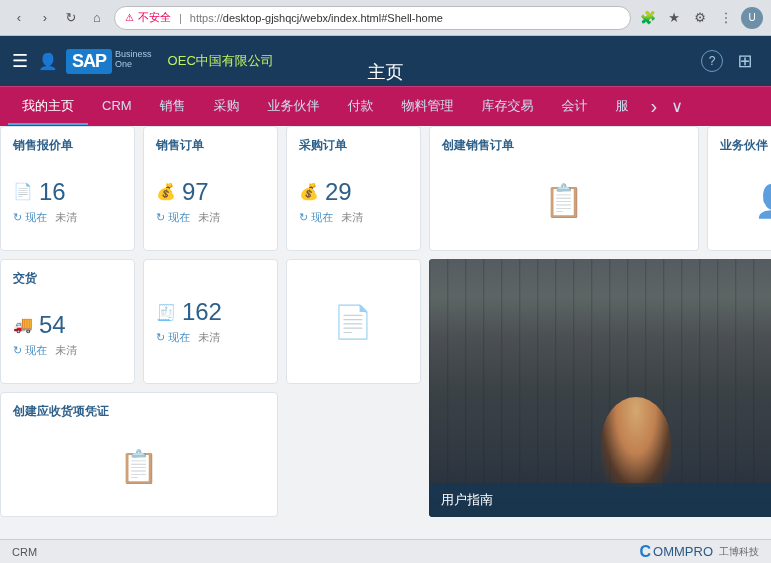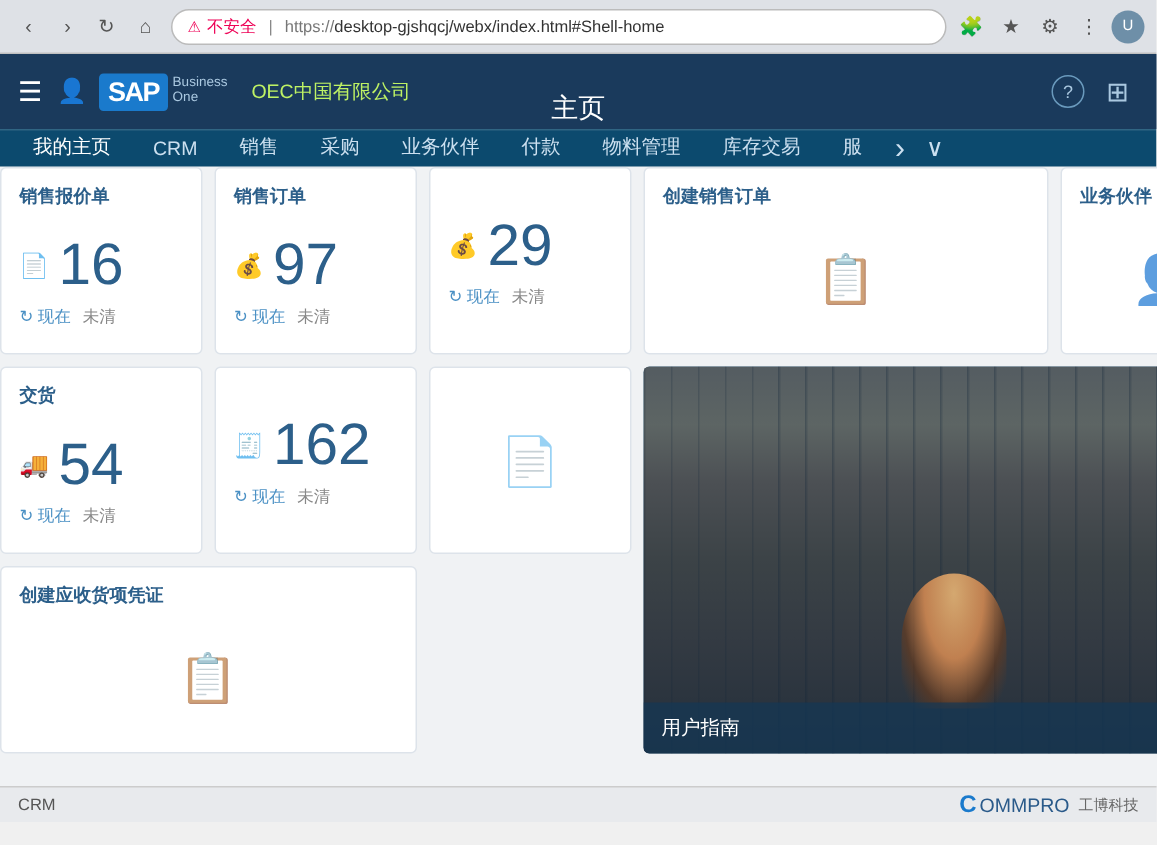--- a/index.html
+++ b/index.html
@@ -21,37 +21,37 @@
     .sap-user-btn { color: white; font-size: 16px; cursor: pointer; margin-right: 8px; }
     .sap-logo { display: flex; align-items: flex-start; margin-right: 16px; }
     .sap-logo-text { background: #1a7acc; color: white; font-weight: bold; font-size: 18px; padding: 2px 6px; border-radius: 3px; letter-spacing: -1px; }
     .sap-business-one { color: #aac8e0; font-size: 9px; margin-left: 3px; line-height: 1.2; }
     .sap-company { color: #bef264; font-size: 13px; margin-right: auto; }
     .sap-page-title { color: white; font-size: 18px; position: absolute; left: 50%; transform: translateX(-50%); margin-top: 22px; }
     .sap-header-actions { display: flex; gap: 8px; align-items: center; }
     .sap-header-icon { color: #aac8e0; font-size: 16px; cursor: pointer; width: 28px; height: 28px; display: flex; align-items: center; justify-content: center; border-radius: 4px; }
 
     
-    .nav-tabs { background: #0c4a6e; border-top: 1px solid rgba(255,255,255,0.15); display: flex; align-items: center; padding: 0 8px; height: 25px; }
+    .nav-tabs { background: #be185d; border-top: 1px solid rgba(255,255,255,0.15); display: flex; align-items: center; padding: 0 8px; height: 40px; }
     .nav-tab { color: #cce0f0; font-size: 13px; padding: 8px 14px; cursor: pointer; border-bottom: 2px solid transparent; white-space: nowrap; }
     .nav-tab.active { color: white; border-bottom: 2px solid #4da6e0; }
     .nav-more { color: #cce0f0; font-size: 16px; cursor: pointer; padding: 4px 6px; margin-left: auto; }
 
     
     .main-content { background: #f0f2f4; padding: 0; height: calc(563px - 36px - 50px - 40px - 24px); overflow-y: auto; }
 
     
     .widget-grid { display: grid; grid-template-columns: 135px 135px 135px 270px 135px; grid-template-rows: auto auto auto; gap: 8px; }
 
     .widget { background: white; border-radius: 4px; padding: 10px 12px; border: 1px solid #dde3ea; min-height: 125px; display: flex; flex-direction: column; }
     .widget-title { font-size: 12px; color: #2c5f8a; font-weight: 600; margin-bottom: 8px; }
     .widget-body { flex: 1; display: flex; flex-direction: column; justify-content: center; }
     .widget-count-row { display: flex; align-items: center; gap: 6px; margin-bottom: 4px; }
     .widget-icon { color: #4a90c4; font-size: 18px; }
-    .widget-count { font-size: 39px; font-weight: 300; color: #2c5f8a; }
+    .widget-count { font-size: 24px; font-weight: 300; color: #2c5f8a; }
     .widget-status-row { display: flex; align-items: center; gap: 8px; font-size: 11px; }
     .widget-current { color: #4a90c4; cursor: pointer; display: flex; align-items: center; gap: 3px; }
     .widget-pending { color: #888; }
 
     
     .bottom-bar { background: #e8eaed; height: 24px; display: flex; align-items: center; padding: 0 12px; font-size: 11px; color: #555; border-top: 1px solid #ccc; }
     .bottom-logo { margin-left: auto; display: flex; align-items: center; gap: 2px; }
     .bottom-logo-c { color: #1a7acc; font-size: 16px; font-weight: bold; }
     .bottom-logo-rest { color: #2a5a8a; font-size: 13px; }
   </style>
@@ -102,20 +102,21 @@
 
 <div class="nav-tabs">
   <div class="nav-tab active">我的主页</div>
   <div class="nav-tab">CRM</div>
   <div class="nav-tab">销售</div>
   <div class="nav-tab">采购</div>
   <div class="nav-tab">业务伙伴</div>
   <div class="nav-tab">付款</div>
   <div class="nav-tab">物料管理</div>
   <div class="nav-tab">库存交易</div>
+  <div class="nav-tab">会计</div>
   <div class="nav-tab">服</div>
   <span class="nav-more" style="font-size:20px;margin-left:2px;">›</span>
   <span class="nav-more" style="font-size:16px;margin-left:2px;">∨</span>
 </div>
 
 <div class="main-content">
   <div class="widget-grid">
 
     <div class="widget">
       <div class="widget-title">销售报价单</div>
@@ -139,20 +140,21 @@
           <span class="widget-count">97</span>
         </div>
         <div class="widget-status-row">
           <span class="widget-current"><span style="font-size:11px;">↻</span> 现在</span>
           <span class="widget-pending">未清</span>
         </div>
       </div>
     </div>
 
     <div class="widget">
+      <div class="widget-title">采购订单</div>
       <div class="widget-body">
         <div class="widget-count-row">
           <span class="widget-icon" style="font-size:16px;color:#4a90c4;">💰</span>
           <span class="widget-count">29</span>
         </div>
         <div class="widget-status-row">
           <span class="widget-current"><span style="font-size:11px;">↻</span> 现在</span>
           <span class="widget-pending">未清</span>
         </div>
       </div>

